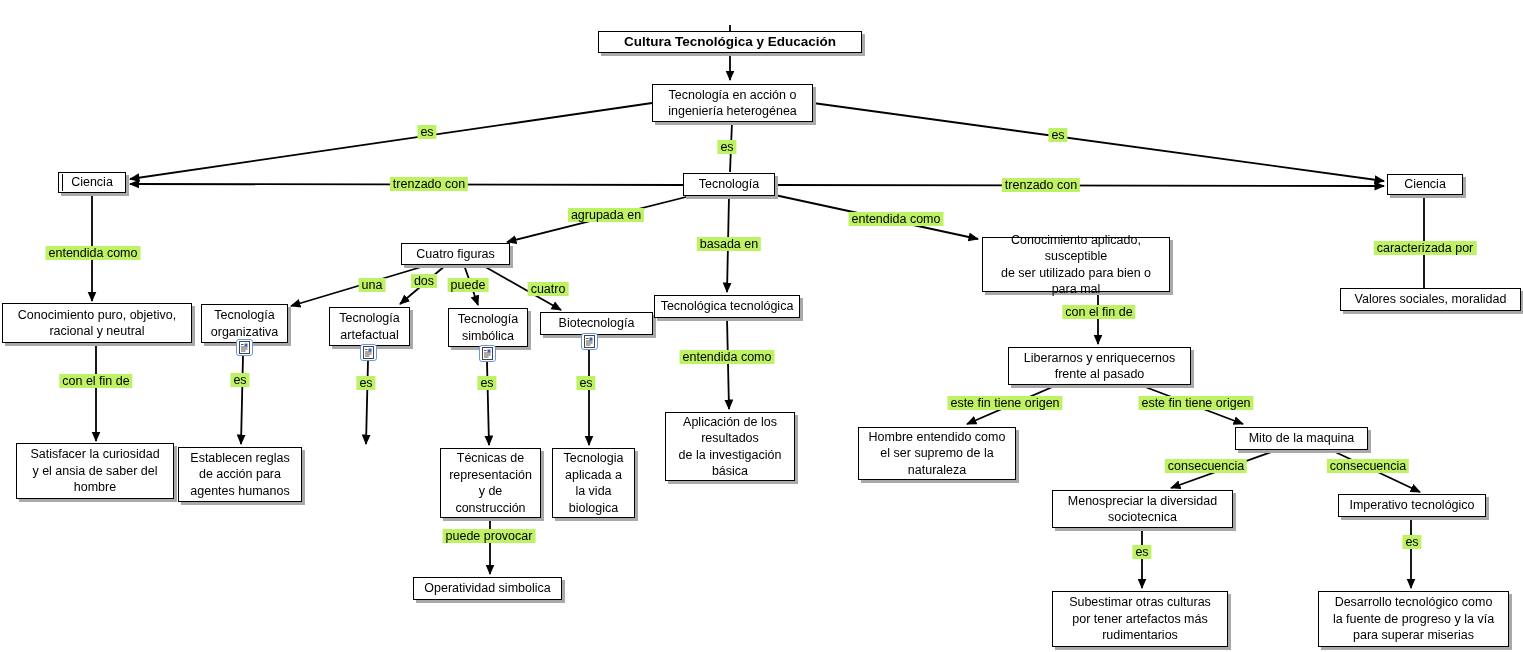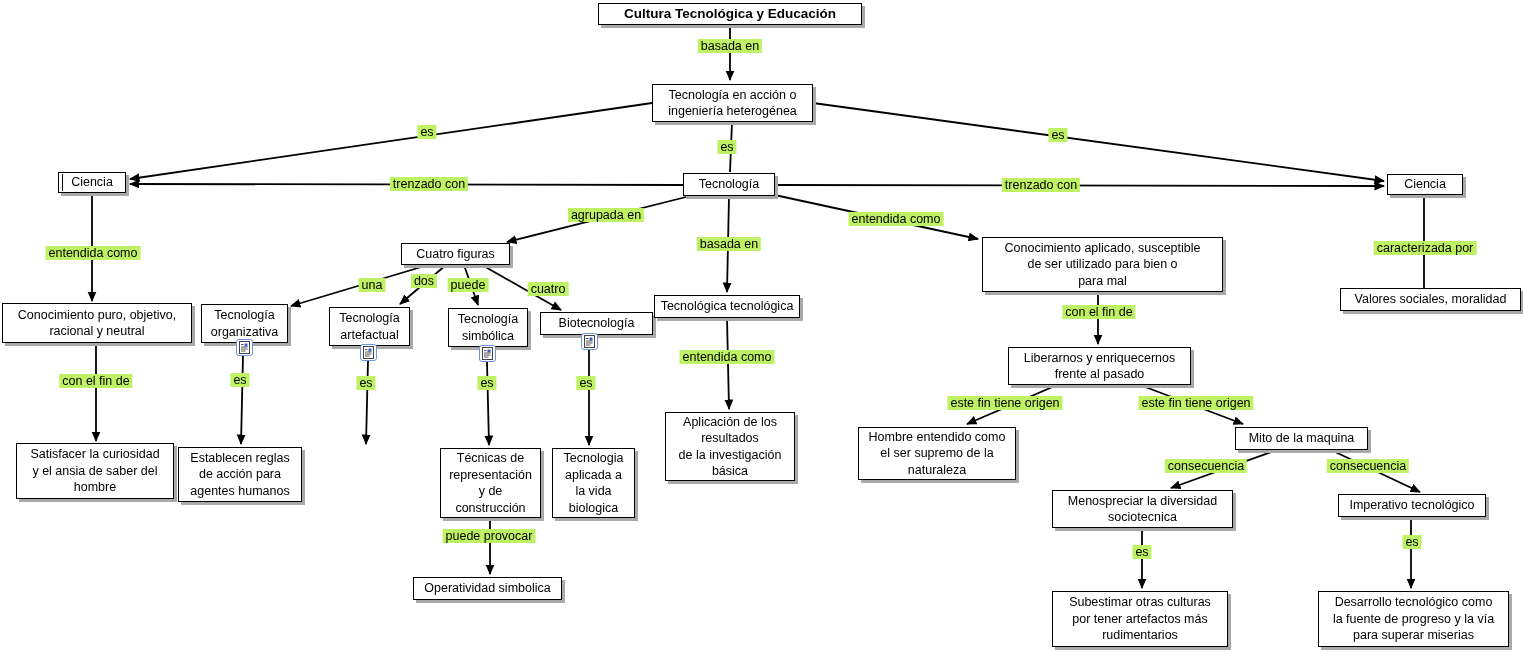--- a/index.html
+++ b/index.html
@@ -5,21 +5,21 @@
   html,body{margin:0;padding:0;background:#fff;}
   .canvas{position:relative;width:1523px;height:652px;background:#ffffff;
           font-family:"Liberation Sans",sans-serif;overflow:hidden;color:#000;}
   svg.wires{position:absolute;left:0;top:0;z-index:1;}
   svg.wires line{stroke:#000;stroke-width:1.8;}
   svg.wires line.a{marker-end:url(#ah);}
   .node{position:absolute;z-index:3;background:#fff;border:1px solid #000;
         box-shadow:3px 3px 0 #a9a9a9;display:flex;align-items:center;justify-content:center;
         text-align:center;font-size:12.5px;line-height:16.5px;white-space:pre-line;
         box-sizing:border-box;padding:1px 3px;}
-  .node.bold{font-weight:bold;font-size:13.5px;}
+  .node.bold{font-weight:bold;font-size:13.5px;margin-top:28px;}
   .node.stacked::before{content:"";position:absolute;left:3px;top:1px;bottom:1px;width:1px;background:#000;}
   .lbl{position:absolute;z-index:2;transform:translate(-50%,-50%);background:#bef264;
        padding:0 3px;font-size:12.5px;white-space:nowrap;}
   .res{position:absolute;z-index:4;width:17px;height:17px;cursor:pointer;}
 </style>
 </head>
 <body>
 
 <div class="canvas">
 
@@ -119,21 +119,21 @@
   <div class="node" style="left:552px;top:448px;width:83px;height:70px">Tecnologia
 aplicada a
 la vida
 biologica</div>
   <div class="node" style="left:413px;top:577px;width:149px;height:23px">Operatividad simbolica</div>
   <div class="node" style="left:654px;top:295px;width:146px;height:23px">Tecnológica tecnológica</div>
   <div class="node" style="left:665px;top:412px;width:130px;height:69px">Aplicación de los
 resultados
 de la investigación
 básica</div>
-  <div class="node" style="left:982px;top:237px;width:241px;height:55px">Conocimiento aplicado, susceptible
+  <div class="node" style="left:982px;top:237px;width:188px;height:55px">Conocimiento aplicado, susceptible
 de ser utilizado para bien o
 para mal</div>
   <div class="node" style="left:1008px;top:347px;width:183px;height:38px">Liberarnos y enriquecernos
 frente al pasado</div>
   <div class="node" style="left:858px;top:427px;width:158px;height:53px">Hombre entendido como
 el ser supremo de la
 naturaleza</div>
   <div class="node" style="left:1235px;top:427px;width:133px;height:23px">Mito de la maquina</div>
   <div class="node" style="left:1052px;top:490px;width:181px;height:38px">Menospreciar la diversidad
 sociotecnica</div>

